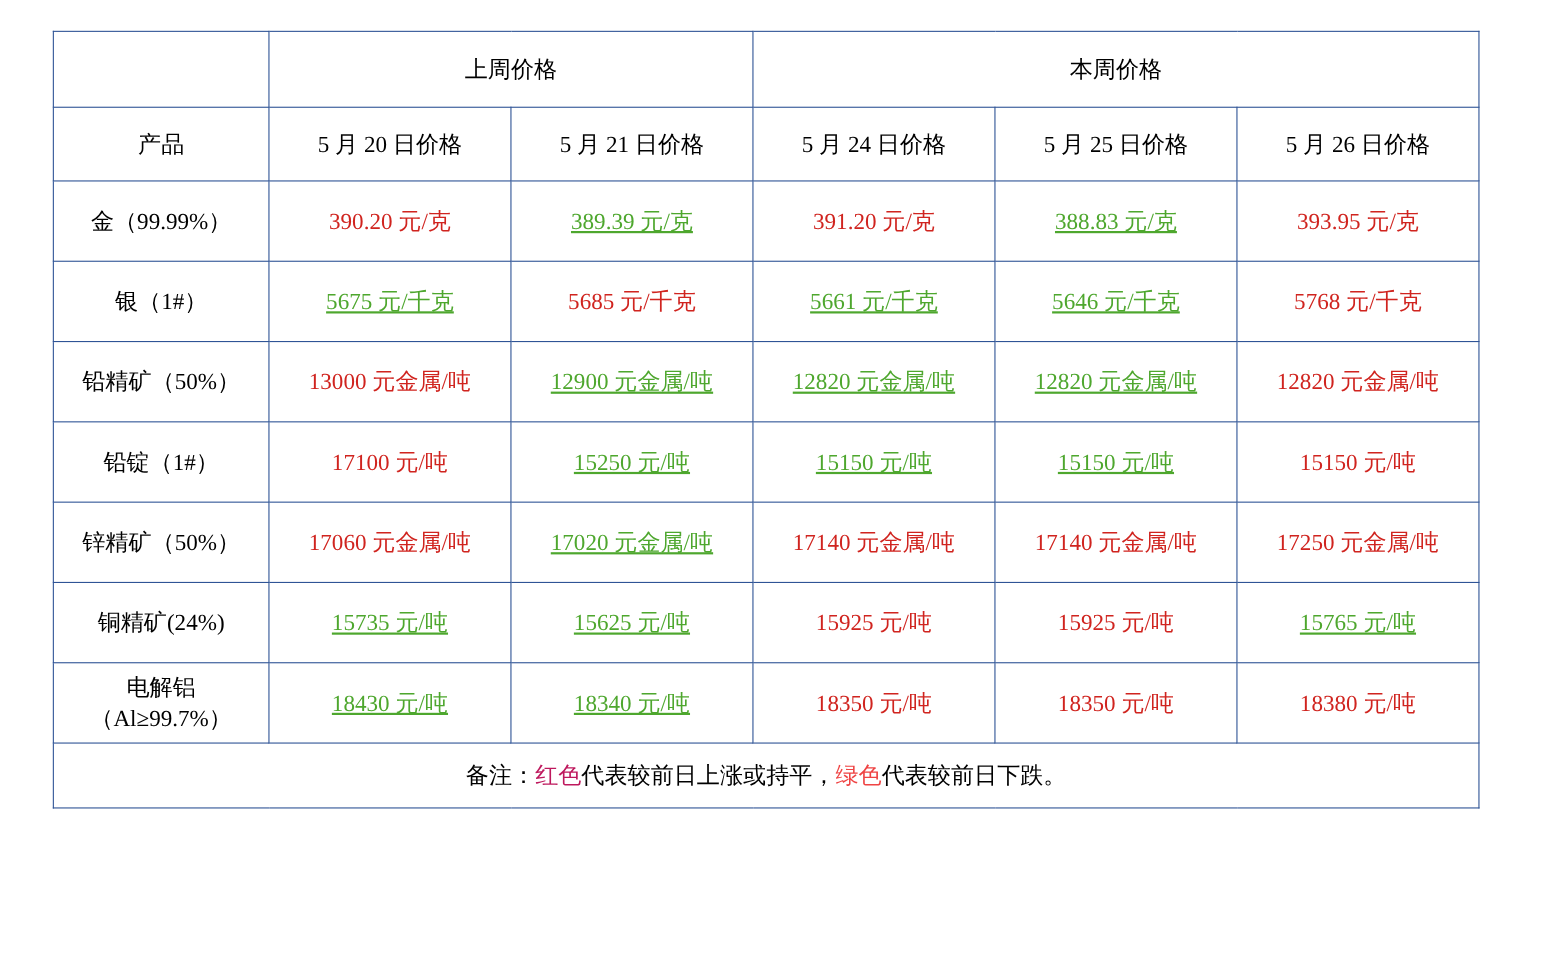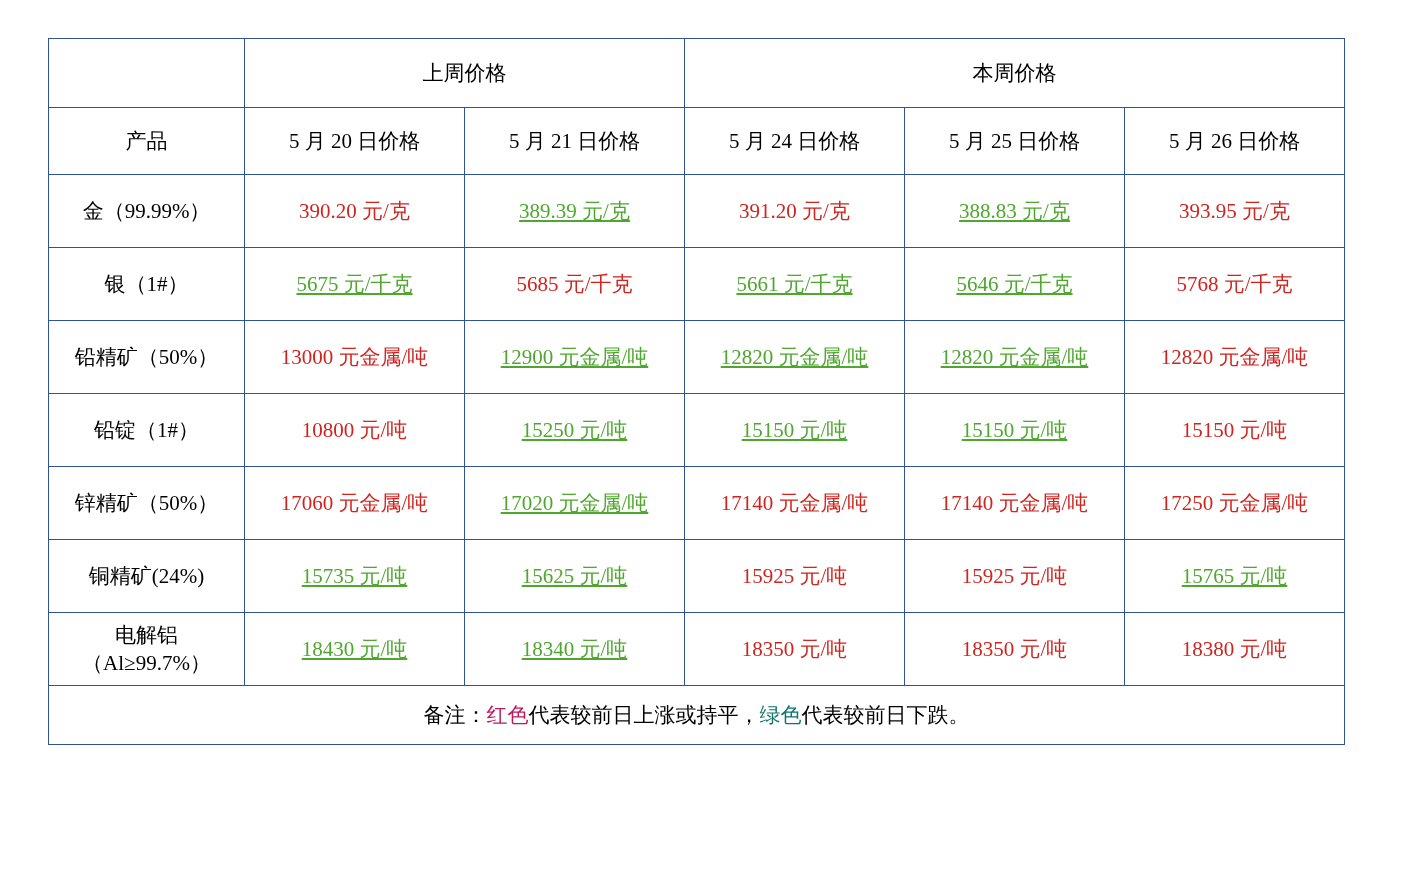--- a/index.html
+++ b/index.html
@@ -12,21 +12,21 @@
     height: 886px;
     font-family: "Liberation Serif", serif;
     color: #000000;
     overflow: hidden;
   }
   .page {
     position: relative;
     width: 1406px;
     height: 886px;
     box-sizing: border-box;
-    padding: 38px 48px;
+    padding: 28px 48px;
   }
   table.price-table {
     border-collapse: collapse;
     width: 1296px;
     table-layout: fixed;
     background: #ffffff;
   }
   table.price-table td,
   table.price-table th {
     border: 1px solid #2f5496;
@@ -70,21 +70,21 @@
     line-height: 1.9;
     padding: 10px 4px;
   }
   .note-row td {
     text-align: left;
     padding: 12px 16px;
     font-size: 21px;
     height: 46px;
   }
   .note-red { color: #be185d; }
-  .note-green { color: #0f766e; }
+  .note-green { color: #ef4444; }
   .note-text { color: #000000; text-align: right; }
 </style>
 </head>
 <body>
 
 <div class="page">
   <table class="price-table">
     <colgroup>
       <col class="c0">
         <col class="c1">
@@ -130,21 +130,21 @@
         <td class="row-label">铅精矿（50%）</td>
         <td class="val up">13000 元金属/吨</td>
         <td class="val down">12900 元金属/吨</td>
         <td class="val down">12820 元金属/吨</td>
         <td class="val down">12820 元金属/吨</td>
         <td class="val up">12820 元金属/吨</td>
       </tr>
 
       <tr>
         <td class="row-label">铅锭（1#）</td>
-        <td class="val up">10800 元/吨</td>
+        <td class="val up">17100 元/吨</td>
         <td class="val down">15250 元/吨</td>
         <td class="val down">15150 元/吨</td>
         <td class="val down">15150 元/吨</td>
         <td class="val up">15150 元/吨</td>
       </tr>
 
       <tr>
         <td class="row-label">锌精矿（50%）</td>
         <td class="val up">17060 元金属/吨</td>
         <td class="val down">17020 元金属/吨</td>

